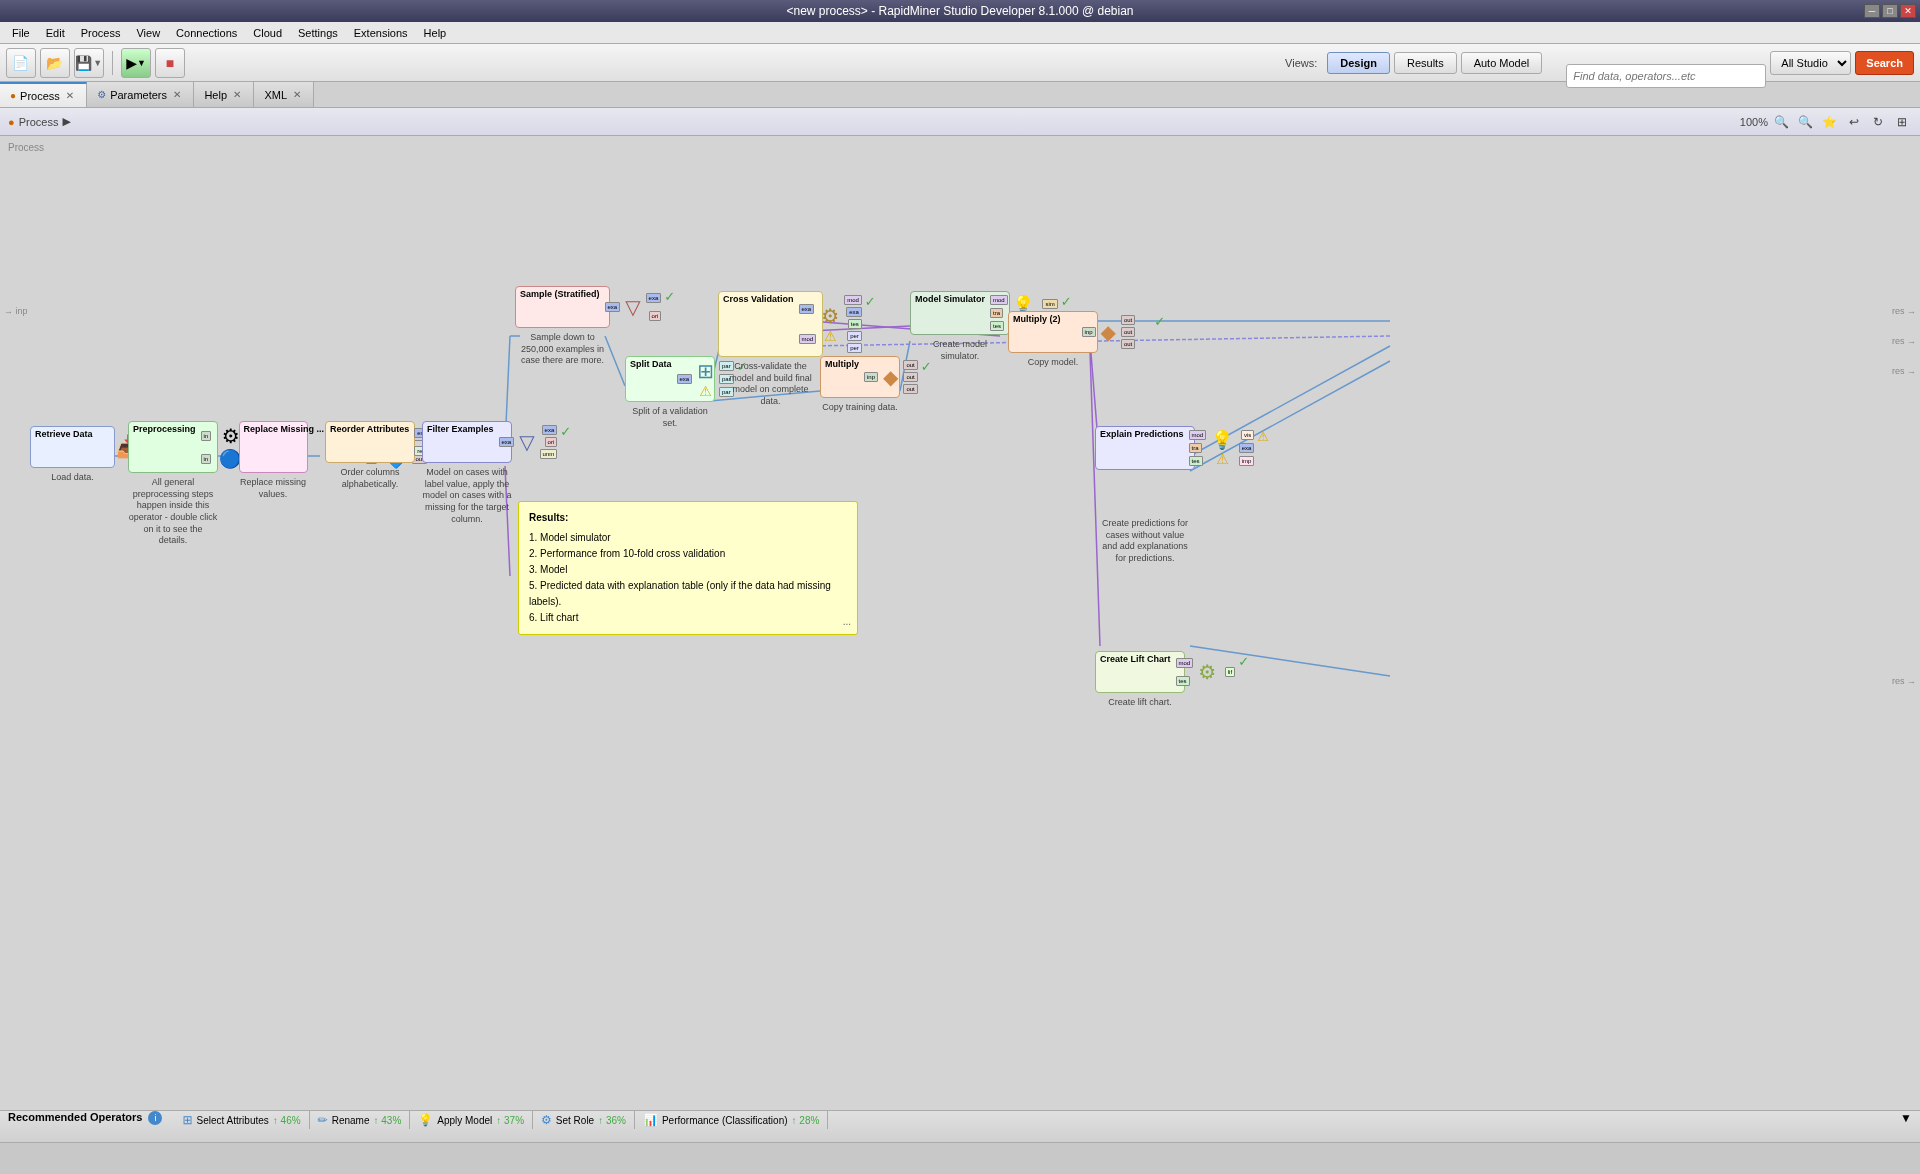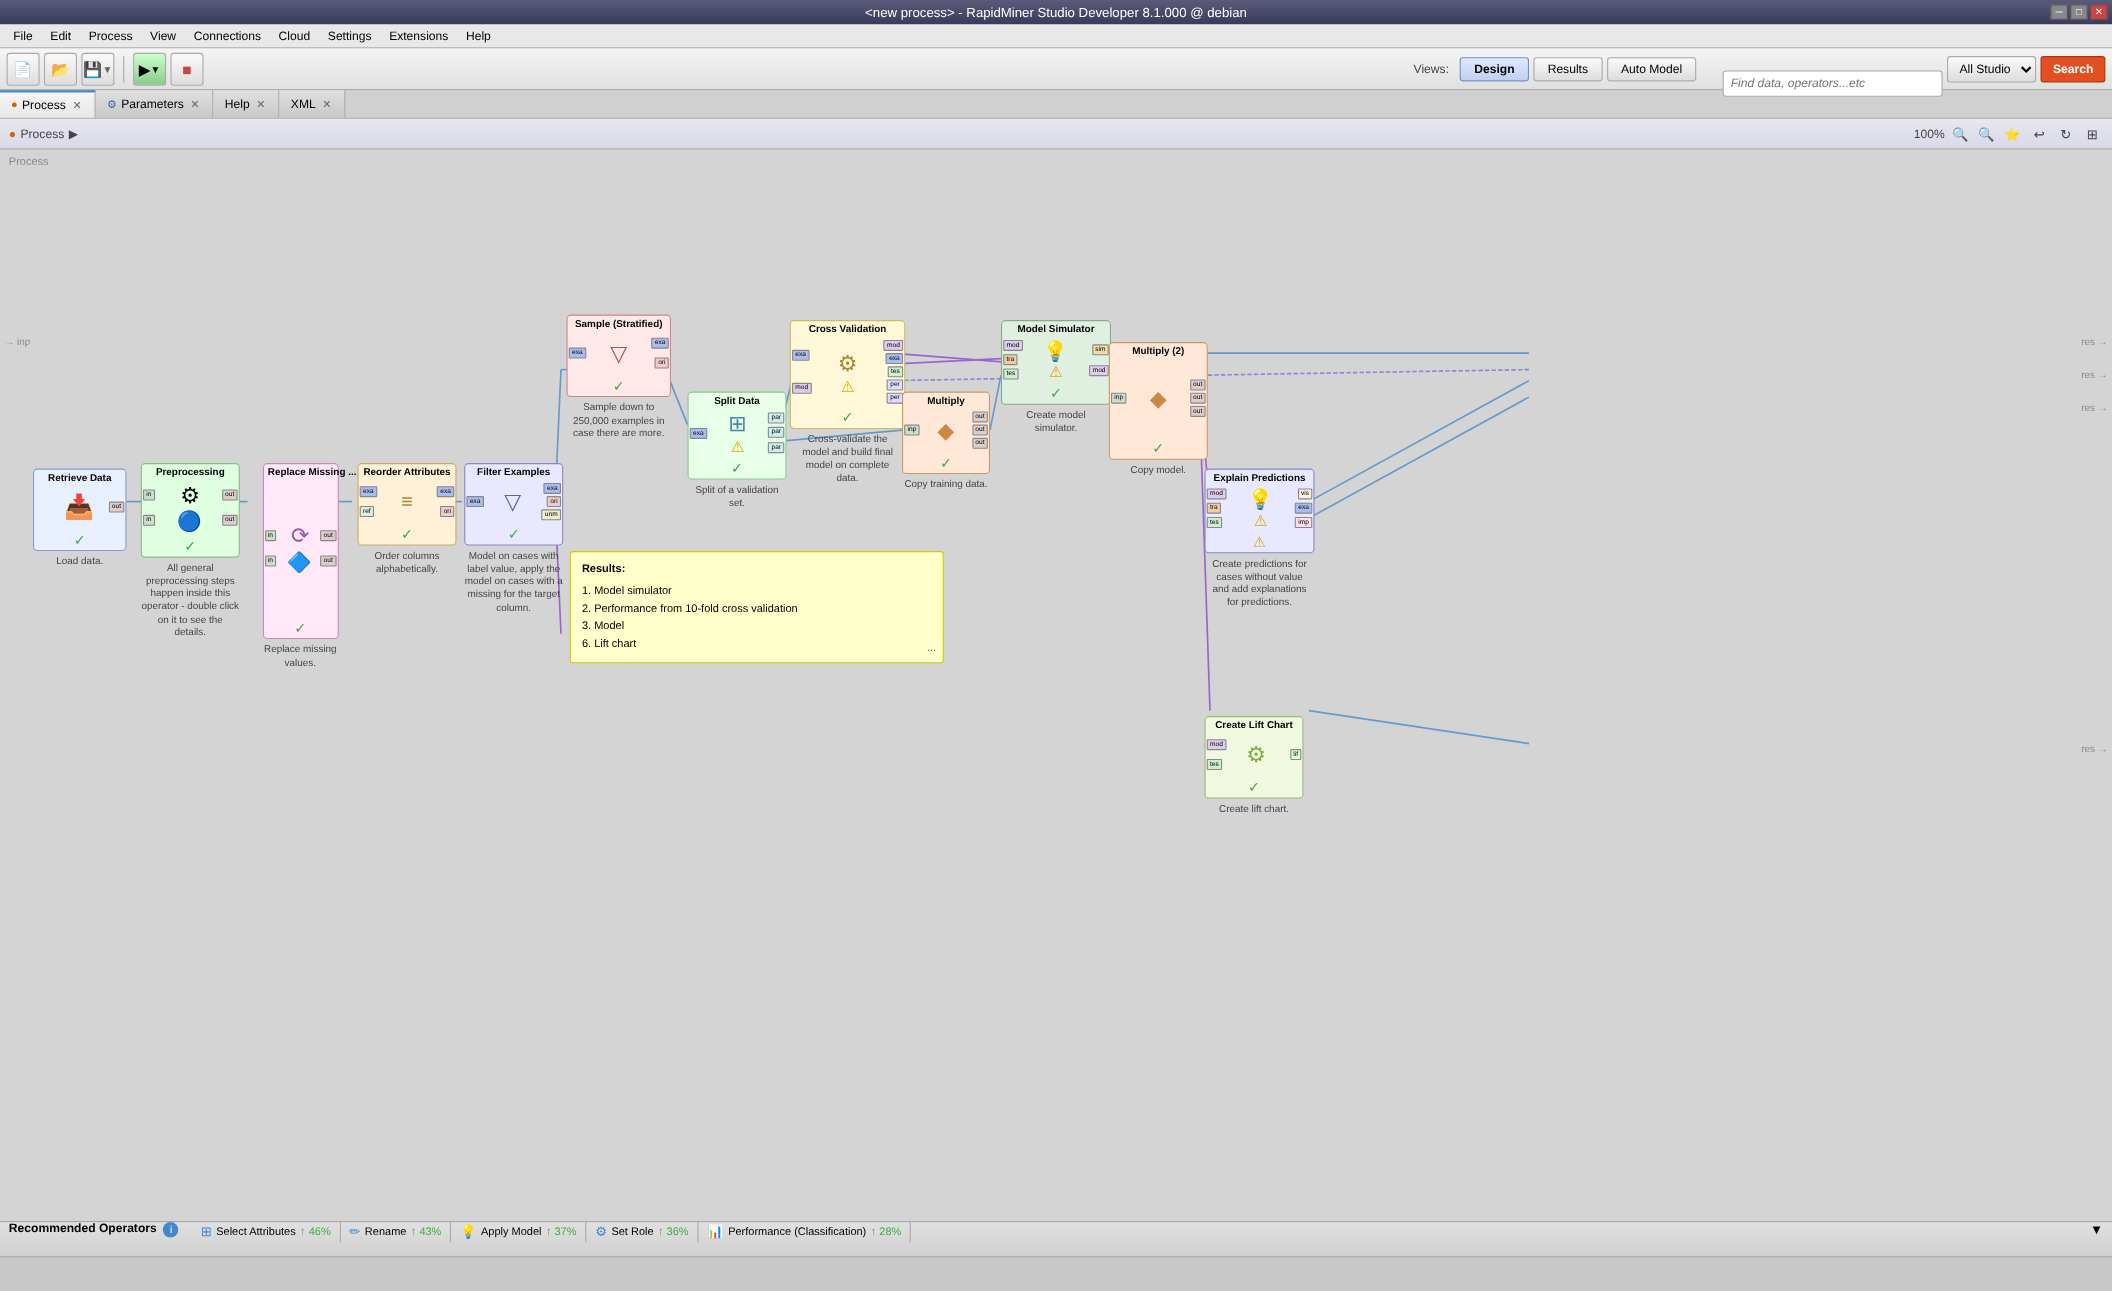--- a/index.html
+++ b/index.html
@@ -211,21 +211,21 @@
       display: flex;
       flex-direction: column;
       align-items: center;
     }
     .op-box {
       border: 1px solid #888;
       border-radius: 4px;
       background: #e8e8e8;
       position: relative;
       display: flex;
-      flex-direction: column;
+      flex-direction: row;
     }
     .op-title {
       font-size: 9px;
       text-align: center;
       padding: 2px 4px;
       font-weight: bold;
       white-space: nowrap;
     }
     .op-desc {
       font-size: 9px;
@@ -799,21 +799,21 @@
           <span class="port-tag pt-out">out</span>
         </div>
       </div>
       <div style="text-align:center;padding:2px;">
         <span class="status-ok">✓</span>
       </div>
     </div>
     <div class="op-desc">Copy model.</div>
   </div>
 
-  <div class="operator-node" style="left:1095px;top:290px;">
+  <div class="operator-node" style="left:1095px;top:290px;gap:44px;">
     <div class="op-box node-explain" style="width:100px;">
       <div class="op-title">Explain Predictions</div>
       <div class="node-inner">
         <div class="ports-left">
           <span class="port-tag pt-mod">mod</span>
           <span class="port-tag pt-tra">tra</span>
           <span class="port-tag pt-tes">tes</span>
         </div>
         <div class="op-center">
           <div style="font-size:18px;">💡</div>
@@ -852,20 +852,21 @@
       </div>
     </div>
     <div class="op-desc">Create lift chart.</div>
   </div>
 
   <div class="tooltip-box" style="left:518px;top:365px;width:345px;">
     <div class="tooltip-title">Results:</div>
     <div>1. Model simulator</div>
     <div>2. Performance from 10-fold cross validation</div>
     <div>3. Model</div>
+    <div>5. Predicted data with explanation table (only if the data had missing labels).</div>
     <div>6. Lift chart</div>
     <div class="tooltip-more">...</div>
   </div>
 
 </div>
 
 <div id="bottom-bar">
   <span class="section-title">Recommended Operators</span>
   <div class="info-icon">i</div>
 

